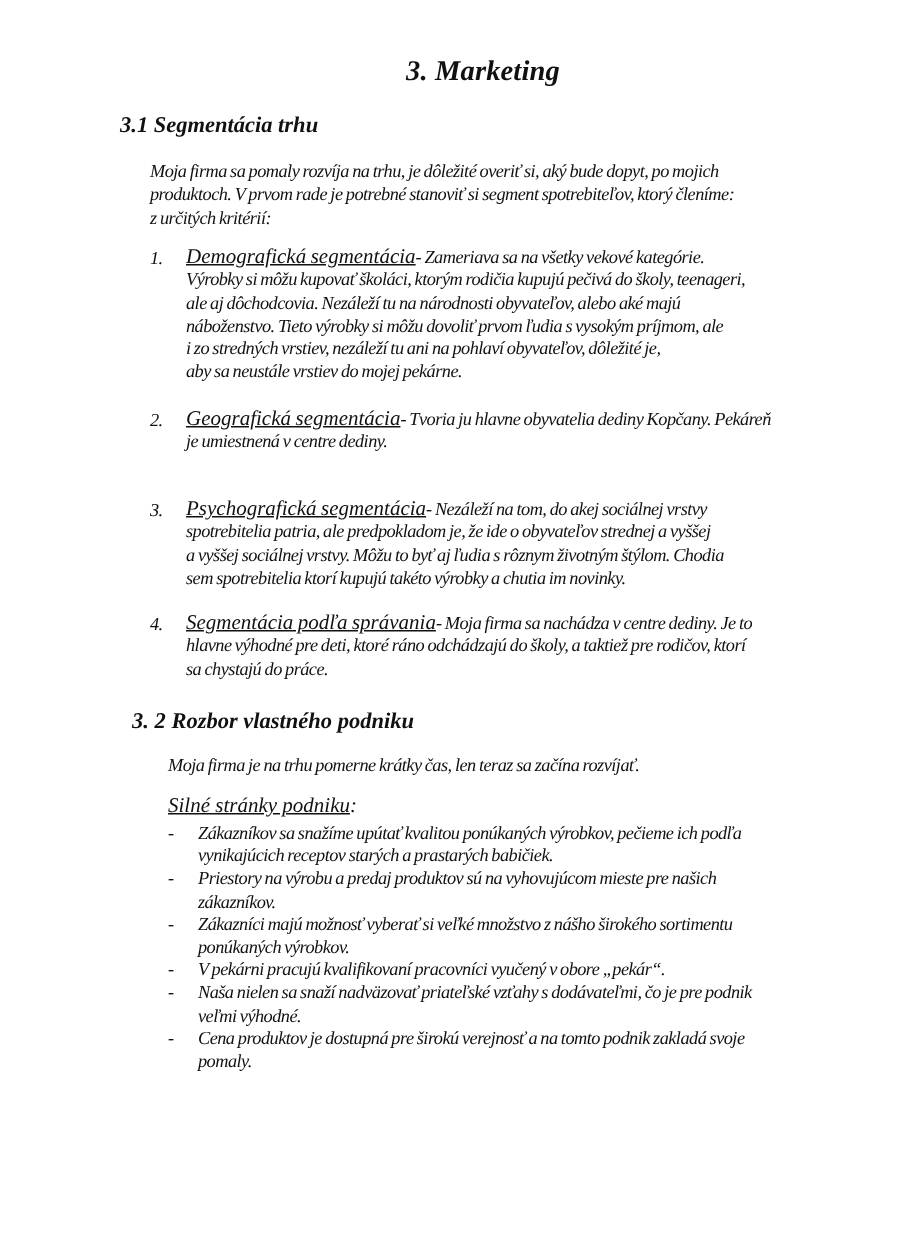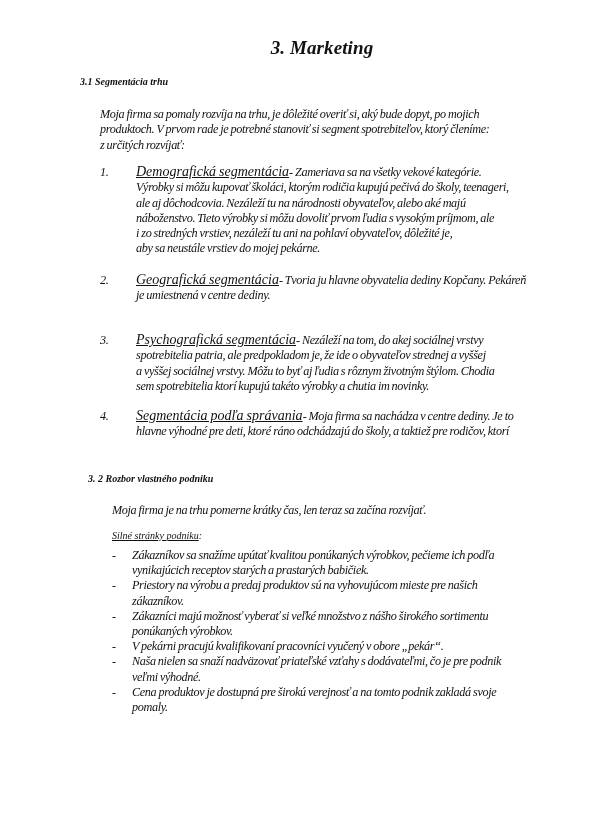--- a/index.html
+++ b/index.html
@@ -25,21 +25,21 @@
       top: 37px;
       left: 0; width: 612px;
       text-align: center;
       font-weight: bold;
       font-size: 19px;
       letter-spacing: 0.1px;
     }
     .h2 {
       position: absolute;
       font-weight: bold;
-      font-size: 10px;
+      font-size: 15px;
     }
     .para {
       position: absolute;
       font-size: 12.2px;
       line-height: 15.3px;
       letter-spacing: -0.35px;
       word-spacing: -0.5px;
     }
     .item {
       position: absolute;
@@ -49,33 +49,33 @@
       line-height: 15.3px;
       letter-spacing: -0.35px;
       word-spacing: -0.5px;
     }
     .item .num {
       position: absolute;
       left: 0;
       top: 1px;
     }
     .item .body {
-      margin-left: 36px;
+      margin-left: 24px;
     }
     .item .term {
       font-size: 14px;
       text-decoration: underline;
       text-underline-offset: 1px;
       letter-spacing: 0;
     }
     .subhead {
       position: absolute;
       left: 96px;
       top: 530px;
-      font-size: 10px;
+      font-size: 14px;
     }
     .subhead .u {
       text-decoration: underline;
       text-underline-offset: 1px;
     }
     .bullets {
       position: absolute;
       left: 96px;
       top: 548px;
       width: 470px;
@@ -101,21 +101,21 @@
 
 <div class="page">
 
   <div class="h1">3. Marketing</div>
 
   <div class="h2" style="left:64px; top:76px;">3.1 Segmentácia trhu</div>
 
   <div class="para" style="left:84px; top:107px; width:480px;">
     <div>Moja firma sa pomaly rozvíja na trhu, je dôležité overiť si, aký bude dopyt, po mojich</div>
     <div>produktoch. V prvom rade je potrebné stanoviť si segment spotrebiteľov, ktorý členíme:</div>
-    <div>z určitých rozvíjať:</div>
+    <div>z určitých kritérií:</div>
   </div>
 
   <div class="item" style="top:164px;">
     <span class="num">1.</span>
     <div class="body">
       <div><span class="term">Demografická segmentácia</span><span>- Zameriava sa na všetky vekové kategórie.</span></div>
       <div>Výrobky si môžu kupovať školáci, ktorým rodičia kupujú pečivá do školy, teenageri,</div>
       <div>ale aj dôchodcovia. Nezáleží tu na národnosti obyvateľov, alebo aké majú</div>
       <div>náboženstvo. Tieto výrobky si môžu dovoliť prvom ľudia s vysokým príjmom, ale</div>
       <div>i zo stredných vrstiev, nezáleží tu ani na pohlaví obyvateľov, dôležité je,</div>
@@ -139,20 +139,21 @@
       <div>a vyššej sociálnej vrstvy. Môžu to byť aj ľudia s rôznym životným štýlom. Chodia</div>
       <div>sem spotrebitelia ktorí kupujú takéto výrobky a chutia im novinky.</div>
     </div>
   </div>
 
   <div class="item" style="top:408px;">
     <span class="num">4.</span>
     <div class="body">
       <div><span class="term">Segmentácia podľa správania</span><span>-  Moja firma sa  nachádza v centre dediny. Je to</span></div>
       <div>hlavne výhodné pre deti, ktoré ráno odchádzajú do školy, a taktiež pre rodičov, ktorí</div>
+      <div>sa chystajú do práce.</div>
     </div>
   </div>
 
   <div class="h2" style="left:72px; top:473px;">3. 2  Rozbor vlastného podniku</div>
 
   <div class="para" style="left:96px; top:503px; width:470px;">Moja firma je na trhu pomerne krátky čas, len teraz sa začína rozvíjať.</div>
 
   <div class="subhead"><span class="u">Silné stránky podniku</span><span>:</span></div>
 
   <ul class="bullets">

